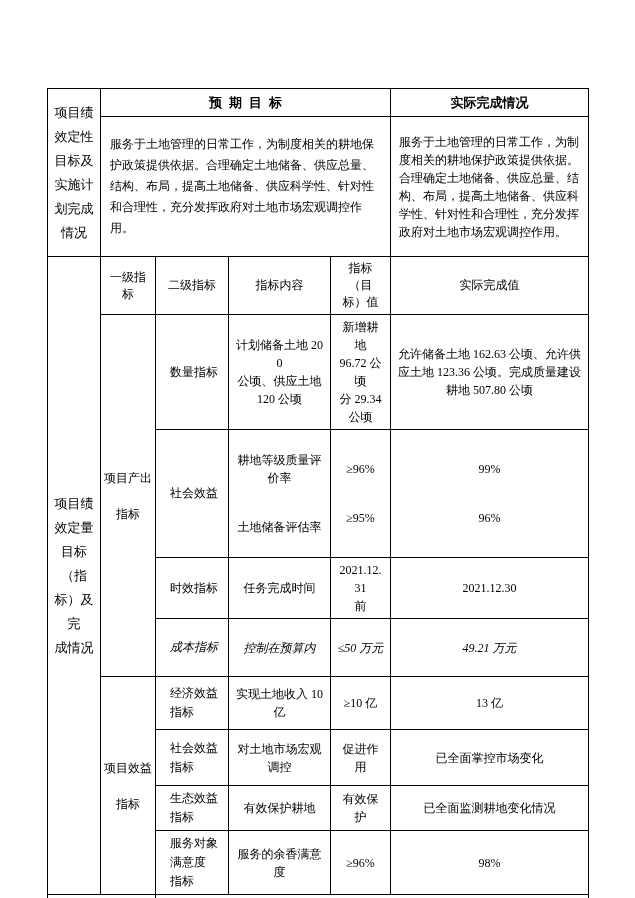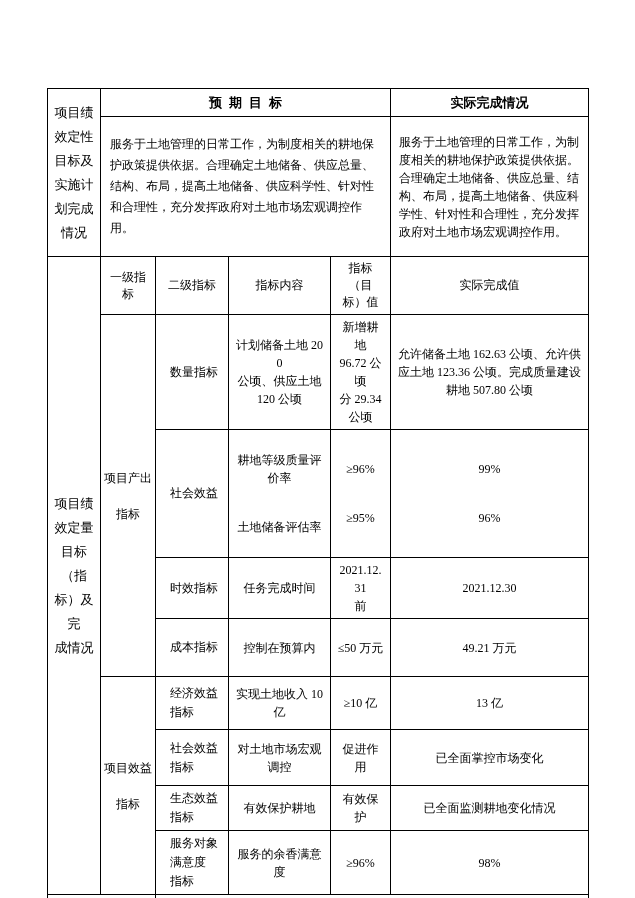--- a/index.html
+++ b/index.html
@@ -28,21 +28,21 @@
     padding: 3px 6px;
     word-break: break-all;
   }
   
   .h28  { height: 28px; }
   .h142 { height: 140px; }
   .h42  { height: 40px; }
   .h62  { height: 60px; }
   .h74  { height: 72px; }
   .h45  { height: 43px; }
-  .h49  { height: 58px; }
+  .h49  { height: 58px; font-style: italic; }
   .h55  { height: 53px; }
   .h58  { height: 56px; }
   .h46  { height: 44px; }
   .h56  { height: 54px; margin-top: 16px; }
   .h36  { height: 34px; }
 
   .vert {
     text-align: center;
     white-space: pre-line;
     font-size: 13px;

